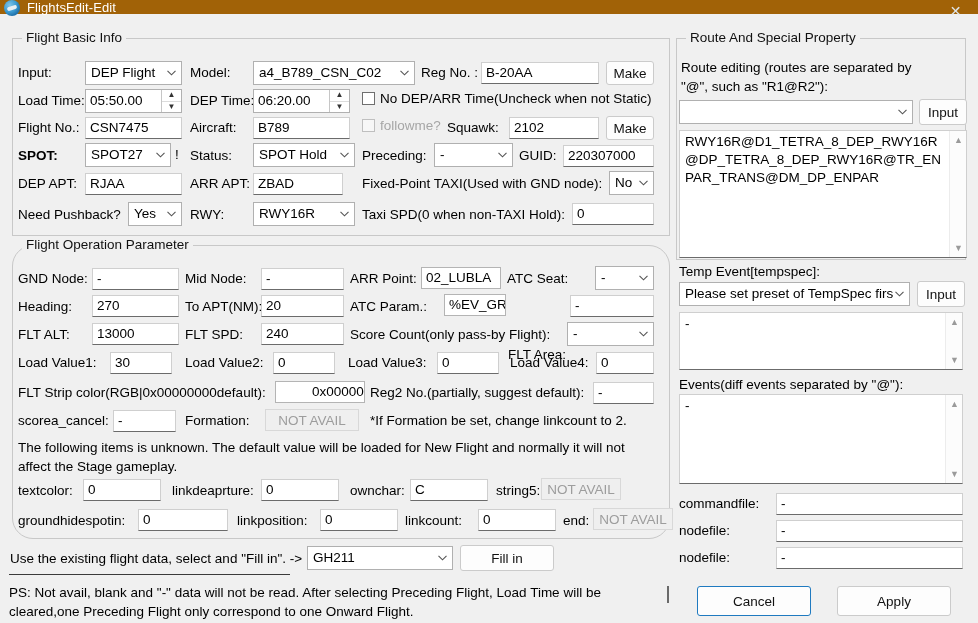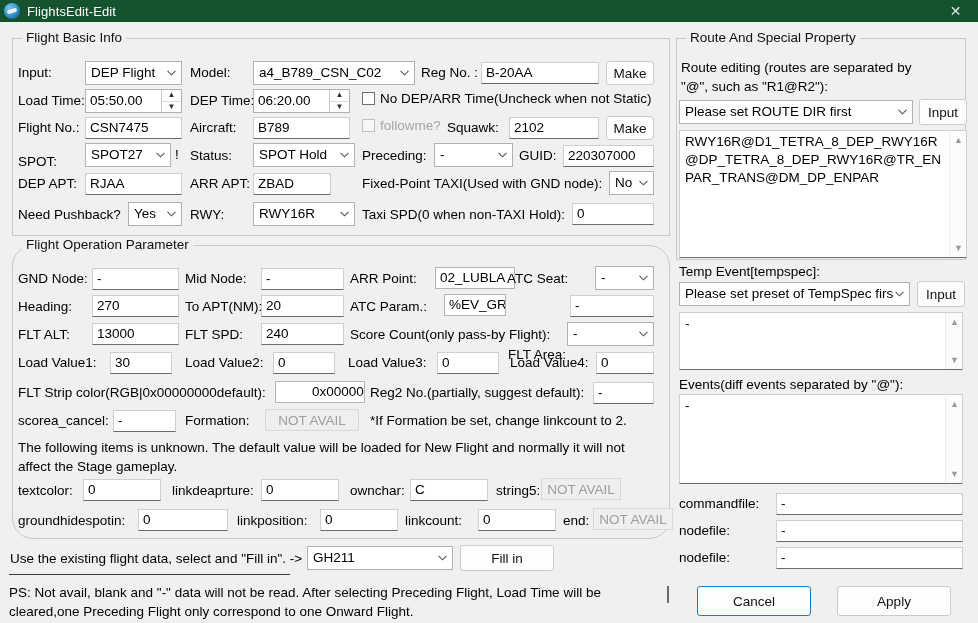--- a/index.html
+++ b/index.html
@@ -9,23 +9,23 @@
     overflow: hidden;
     background: #f0f0f0;
     font-family: "Liberation Sans", sans-serif;
     font-size: 13.5px;
     color: #000;
   }
   #app { position: relative; width: 978px; height: 623px; background: #f0f0f0; }
 
   
   .titlebar {
-    position: absolute; left: 0; top: 0; width: 978px; height: 22px;
-    background: #14532d; color: #ffffff;
-    display: flex; align-items: center;
+    position: absolute; left: 0; top: 0; width: 978px; height: 14px;
+    background: #a16207; color: #ffffff;
+    display: flex; 
   }
   .titlebar .tb-icon {
     width: 16px; height: 16px; margin-left: 4px; margin-right: 7px;
     border-radius: 50%;
     background: radial-gradient(circle at 35% 32%, #7fc4e8 0%, #3d9bd1 45%, #1e6fa8 75%, #cfd8de 100%);
     position: relative; flex: none;
   }
   .titlebar .tb-icon::after {
     content: ""; position: absolute; left: 3px; top: 6px; width: 10px; height: 4px;
     background: #e8eef2; border-radius: 2px; transform: rotate(-18deg);
@@ -202,21 +202,21 @@
   <div class="lbl" style="left:190px; top:118px;">Aircraft:</div>
   <div class="tbox" style="left:253px; top:117px; width:97px;">B789</div>
   <div class="chk disabled" style="left:362px; top:118px;">
     <div class="box"></div>
     <div class="txt">followme?</div>
   </div>
   <div class="lbl" style="left:447px; top:118px;">Squawk:</div>
   <div class="tbox" style="left:509px; top:117px; width:90px;">2102</div>
   <div class="btn" style="left:606px; top:116px; width:48px;">Make</div>
 
-  <div class="lbl" style="left:18px; top:152px;">SPOT:</div>
+  <div class="lbl" style="left:18px; top:146px;font-weight:bold;">SPOT:</div>
   <div class="combo" style="left:85px; top:143px; width:86px;">
     <span>SPOT27</span>
     <span class="chev">
         <svg width="9" height="6" viewBox="0 0 9 6">
           <path d="M0.5 0.8 L4.5 4.8 L8.5 0.8" fill="none" stroke="#555" stroke-width="1.1"></path>
         </svg>
       </span>
   </div>
   <div class="lbl" style="left:175px; top:145px;">!</div>
   <div class="lbl" style="left:190px; top:146px;">Status:</div>
@@ -236,21 +236,21 @@
           <path d="M0.5 0.8 L4.5 4.8 L8.5 0.8" fill="none" stroke="#555" stroke-width="1.1"></path>
         </svg>
       </span>
   </div>
   <div class="lbl" style="left:519px; top:146px;">GUID:</div>
   <div class="tbox" style="left:563px; top:145px; width:91px;">220307000</div>
 
   <div class="lbl" style="left:18px; top:174px;">DEP APT:</div>
   <div class="tbox" style="left:85px; top:173px; width:97px;">RJAA</div>
   <div class="lbl" style="left:190px; top:174px;">ARR APT:</div>
-  <div class="tbox" style="left:253px; top:173px; width:78px;">ZBAD</div>
+  <div class="tbox" style="left:253px; top:173px; width:90px;">ZBAD</div>
   <div class="lbl" style="left:362px; top:174px;">Fixed-Point TAXI(Used with GND node):</div>
   <div class="combo" style="left:609px; top:171px; width:45px;">
     <span>No</span>
     <span class="chev">
         <svg width="9" height="6" viewBox="0 0 9 6">
           <path d="M0.5 0.8 L4.5 4.8 L8.5 0.8" fill="none" stroke="#555" stroke-width="1.1"></path>
         </svg>
       </span>
   </div>
 
@@ -277,21 +277,21 @@
 
   <div class="groupbox" style="left:12px; top:245px; width:658px; height:294px;border-radius:21px;">
     <div class="gb-title">Flight Operation Parameter</div>
   </div>
 
   <div class="lbl" style="left:18px; top:269px;">GND Node:</div>
   <div class="tbox" style="left:92px; top:268px; width:87px;">-</div>
   <div class="lbl" style="left:185px; top:269px;">Mid Node:</div>
   <div class="tbox" style="left:261px; top:268px; width:83px;">-</div>
   <div class="lbl" style="left:350px; top:269px;">ARR Point:</div>
-  <div class="tbox boxed" style="left:435px; top:267px; width:80px;">02_LUBLA</div>
+  <div class="tbox boxed" style="left:421px; top:267px; width:80px;">02_LUBLA</div>
   <div class="lbl" style="left:507px; top:269px;">ATC Seat:</div>
   <div class="combo" style="left:595px; top:266px; width:59px;">
     <span>-</span>
     <span class="chev">
         <svg width="9" height="6" viewBox="0 0 9 6">
           <path d="M0.5 0.8 L4.5 4.8 L8.5 0.8" fill="none" stroke="#555" stroke-width="1.1"></path>
         </svg>
       </span>
   </div>
 
@@ -372,21 +372,20 @@
   <div class="note" style="left:9px; top:583px; width:650px;">PS: Not avail, blank and "-" data will not be read. After selecting Preceding Flight, Load Time will be cleared,one Preceding Flight only correspond to one Onward Flight.</div>
 
   <div class="groupbox" style="left:676px; top:38px; width:290px; height:222px;">
     <div class="gb-title">Route And Special Property</div>
   </div>
 
   <div class="note" style="left:681px; top:58px; width:278px; white-space:pre-line;">Route editing (routes are separated by
 "@", such as "R1@R2"):</div>
 
   <div class="combo" style="left:679px; top:100px; width:234px;">
-    <span>Please set ROUTE DIR first</span>
     <span class="chev">
         <svg width="9" height="6" viewBox="0 0 9 6">
           <path d="M0.5 0.8 L4.5 4.8 L8.5 0.8" fill="none" stroke="#555" stroke-width="1.1"></path>
         </svg>
       </span>
   </div>
   <div class="btn" style="left:919px; top:99px; width:48px; height:26px;">Input</div>
 
   <div class="tarea" style="left:679px; top:130px; width:288px; height:128px;">
     <div class="content">RWY16R@D1_TETRA_8_DEP_RWY16R@DP_TETRA_8_DEP_RWY16R@TR_ENPAR_TRANS@DM_DP_ENPAR</div>

